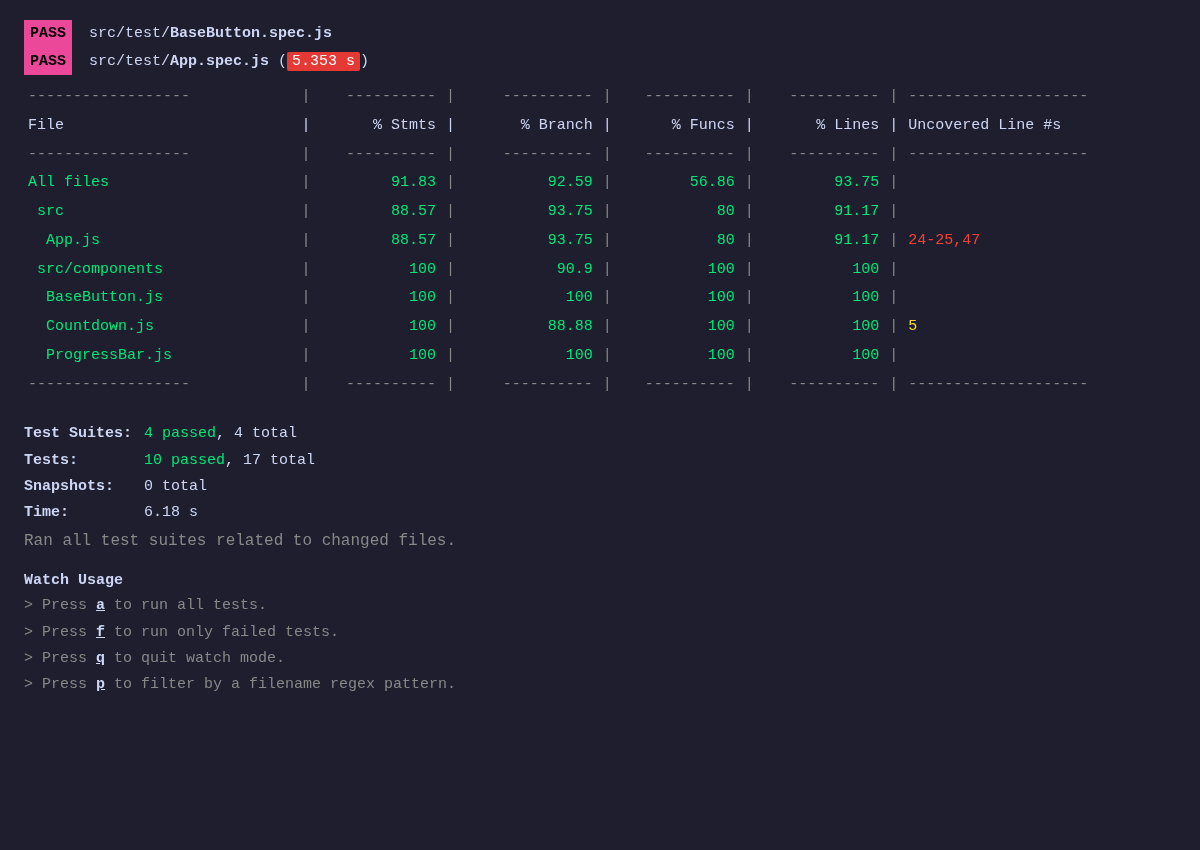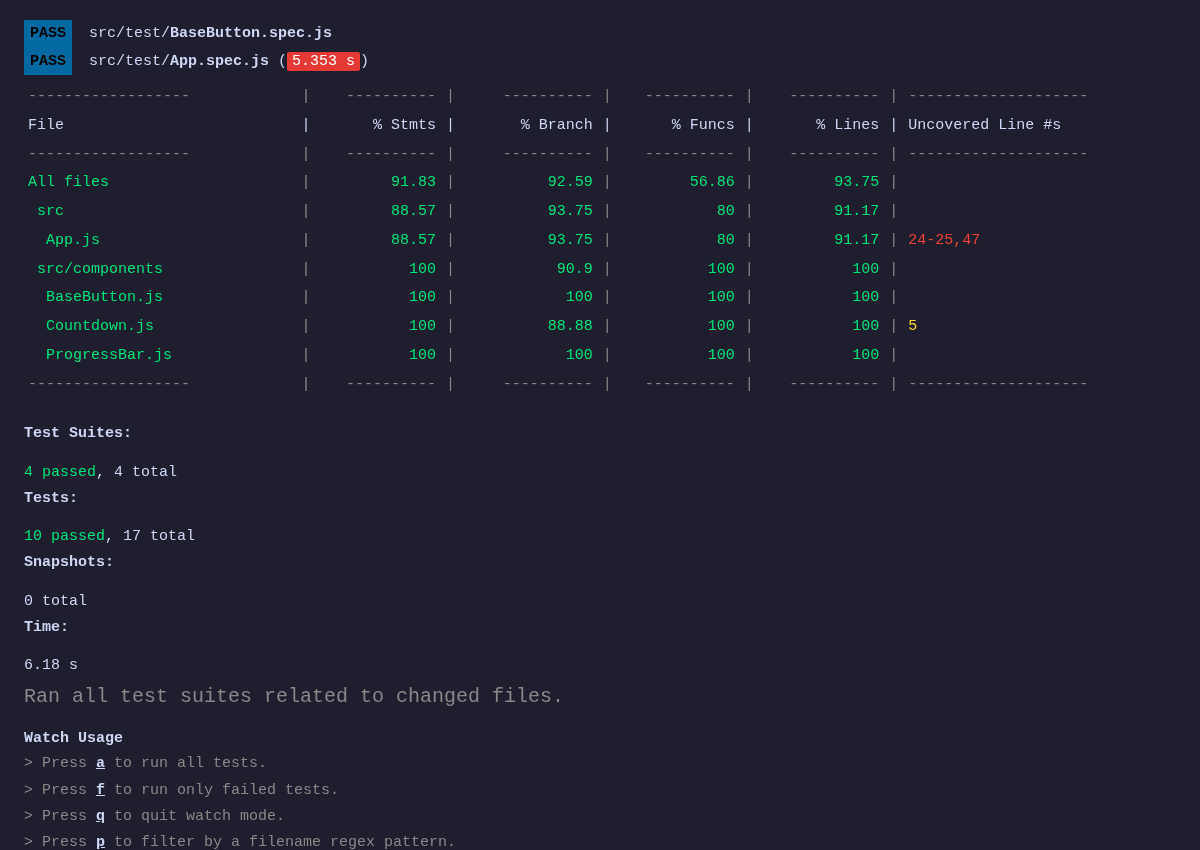--- a/index.html
+++ b/index.html
@@ -14,21 +14,21 @@
       font-family: 'Courier New', Courier, monospace;
       font-size: 15px;
       width: 1200px;
       height: 850px;
       overflow: hidden;
       padding: 20px 24px;
     }
 
     .pass-badge {
       display: inline-block;
-      background-color: #0369a1;
+      background-color: #ec4899;
       color: #000;
       font-weight: bold;
       padding: 1px 6px;
       margin-right: 8px;
       font-size: 15px;
     }
 
     .pass-line {
       line-height: 1.7;
     }
@@ -77,41 +77,40 @@
     .red { color: #f44336; }
     .dim { color: #888; }
 
     .summary-section {
       margin-top: 22px;
     }
 
     .summary-line {
       line-height: 1.75;
       display: flex;
-      gap: 12px;
-      flex-direction: column;
+      gap: 0;
     }
 
     .summary-label {
       color: #cdd6f4;
       font-weight: bold;
       min-width: 120px;
       display: inline-block;
     }
 
     .summary-value {
       color: #cdd6f4;
     }
 
     .summary-value .green { color: #00e676; }
 
     .ran-line {
       color: #888;
       margin-top: 6px;
-      font-size: 20px;
+      font-size: 16px;
     }
 
     .watch-section {
       margin-top: 22px;
     }
 
     .watch-title {
       font-weight: bold;
       color: #cdd6f4;
       margin-bottom: 4px;

